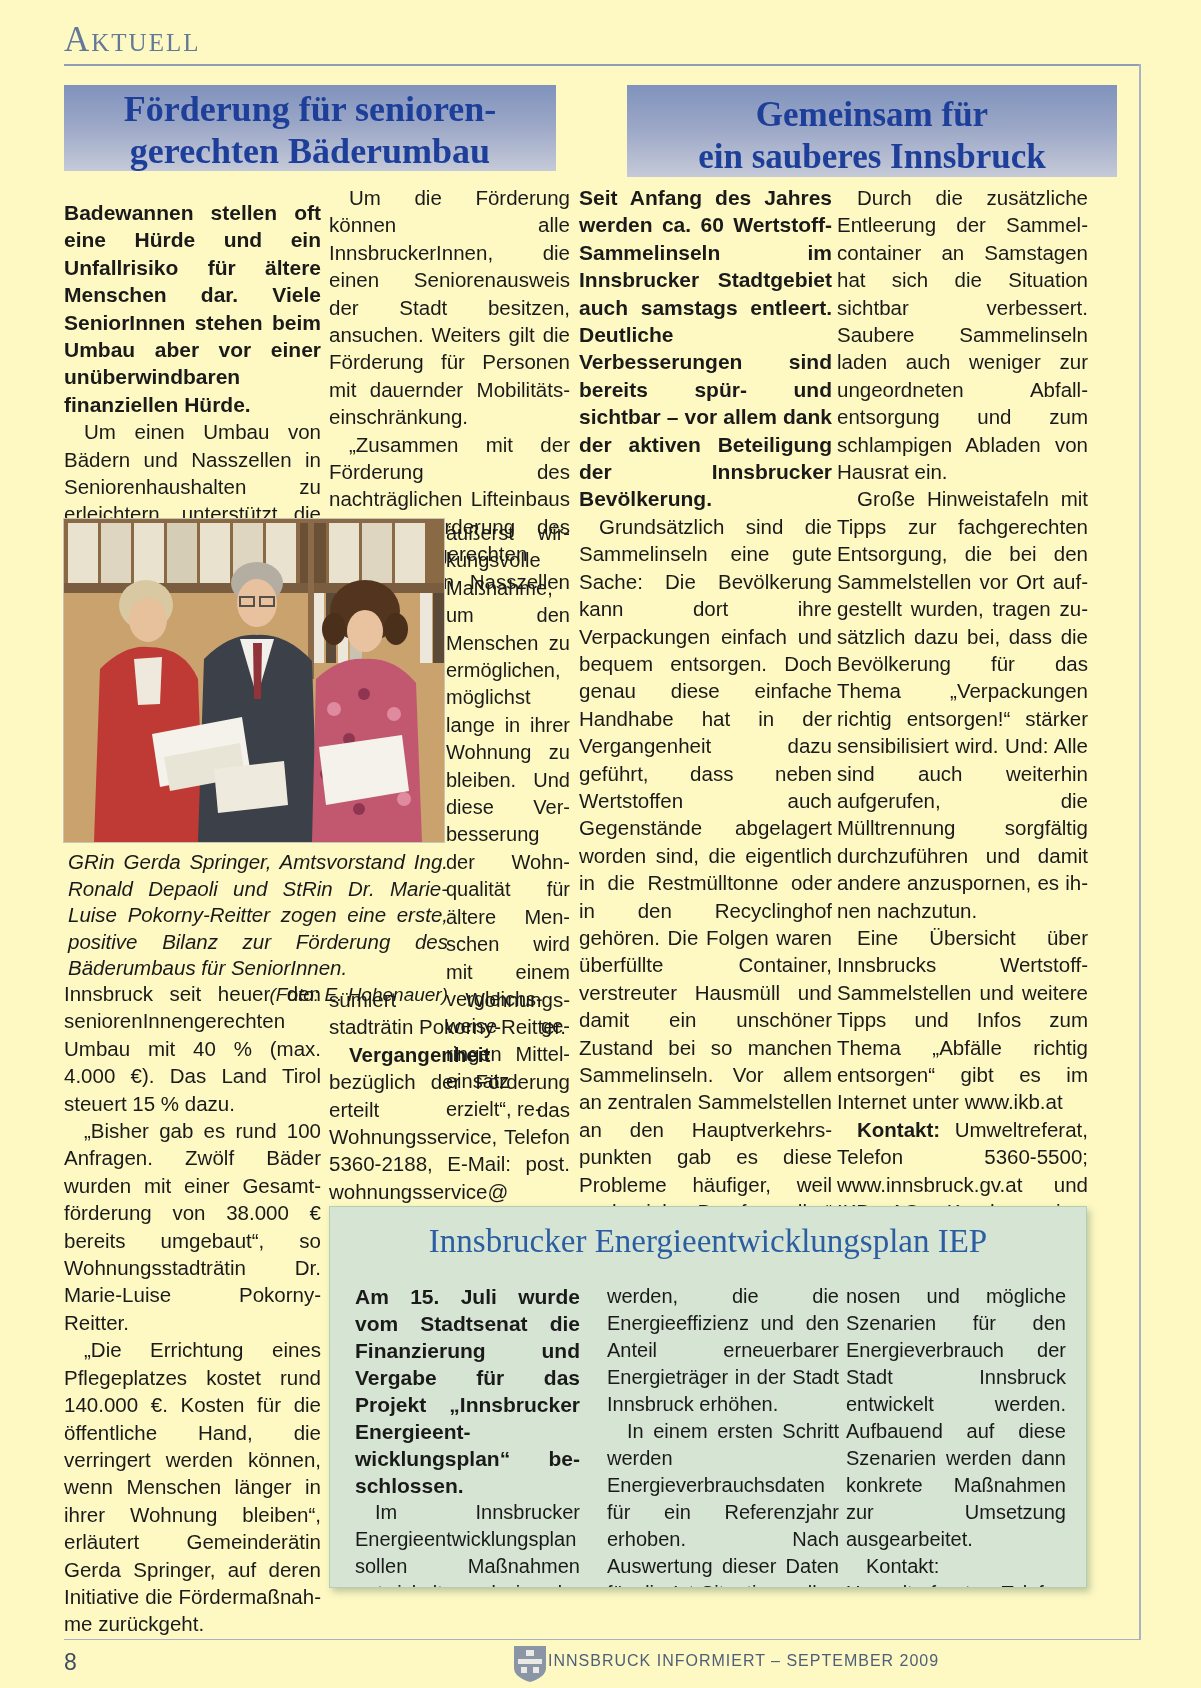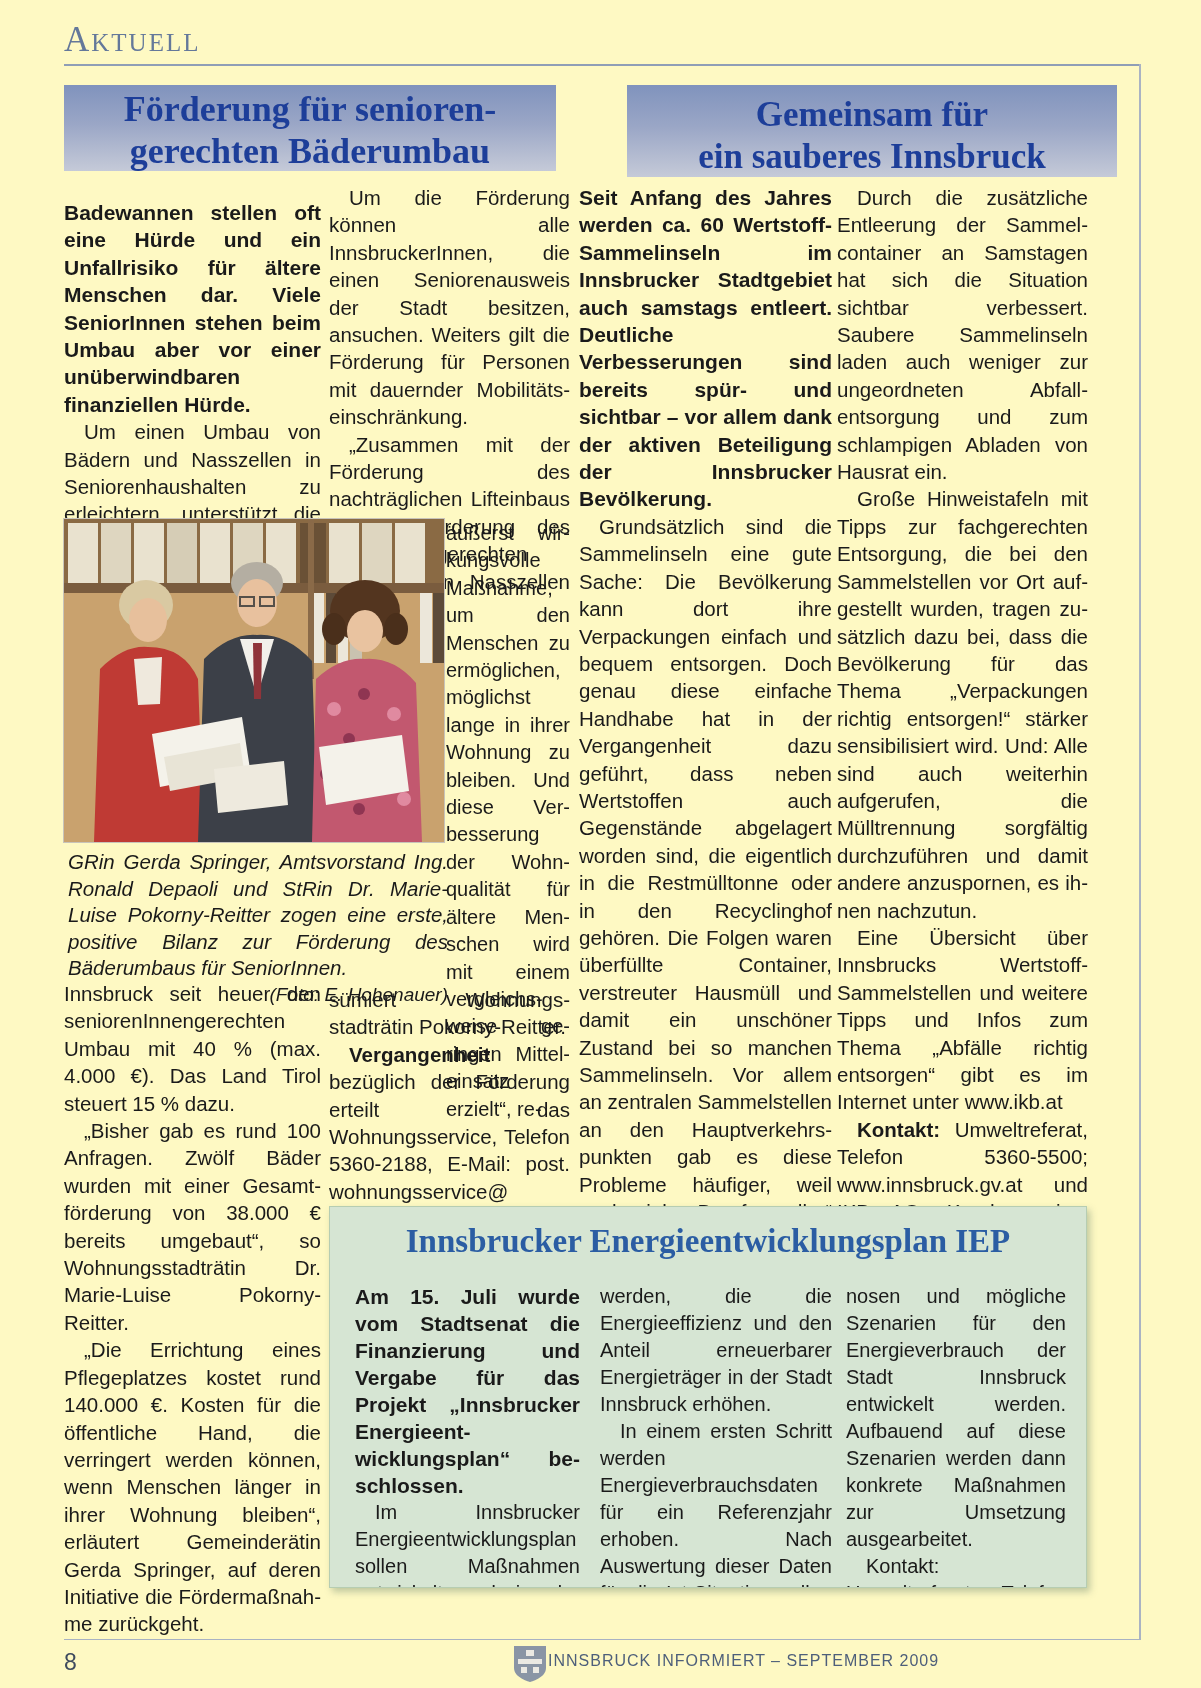--- a/index.html
+++ b/index.html
@@ -43,27 +43,27 @@
   .caption{left:68px;top:849px;width:380px;font-style:italic;font-size:20.5px;line-height:26.5px;z-index:3;}
   .caption .credit{text-align:right;font-size:19px;}
 
   .iep{
     position:absolute;left:329px;top:1206px;width:758px;height:382px;
     background:#d6e5d3;border:1px solid #b6cdb2;box-sizing:border-box;
     box-shadow:3px 4px 7px rgba(115,140,115,.45);overflow:hidden;z-index:4;
   }
   .iep-title{
     text-align:center;margin-top:16px;
-    font-family:"Liberation Serif",serif;font-weight:bold;
+    font-family:"Liberation Serif",serif;font-weight:normal;
     font-size:33px;color:#2b5da3;
   }
   .gcol{position:absolute;font-size:20px;line-height:27px;text-align:justify;}
   .gcol p{margin:0;}
   .gc1{left:25px;top:76px;width:225px;}
-  .gc2{left:270px;top:76px;width:232px;}
+  .gc2{left:277px;top:76px;width:232px;}
   .gc3{left:516px;top:76px;width:220px;}
 
   .footer-num{position:absolute;left:64px;top:1649px;font-size:23px;color:#3f4b5e;}
   .footer-logo{position:absolute;left:512px;top:1644px;}
   .footer-title{
     position:absolute;left:548px;top:1652px;width:525px;text-align:left;
     font-size:16px;letter-spacing:1px;color:#4e5f7a;
   }
 </style>
 </head>

